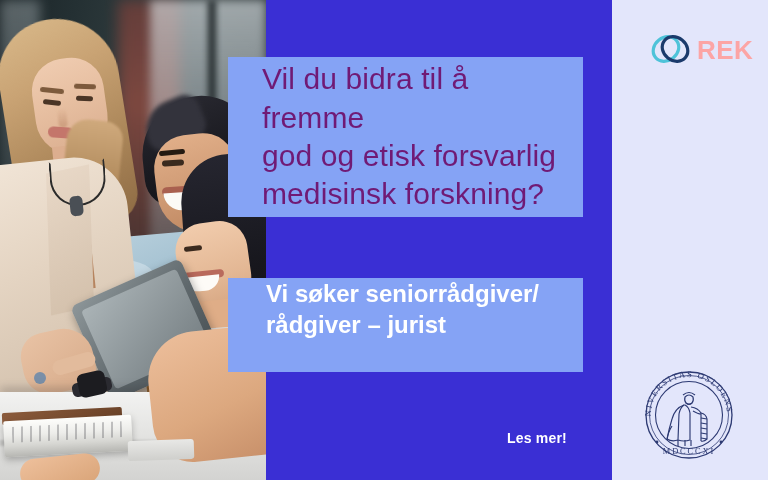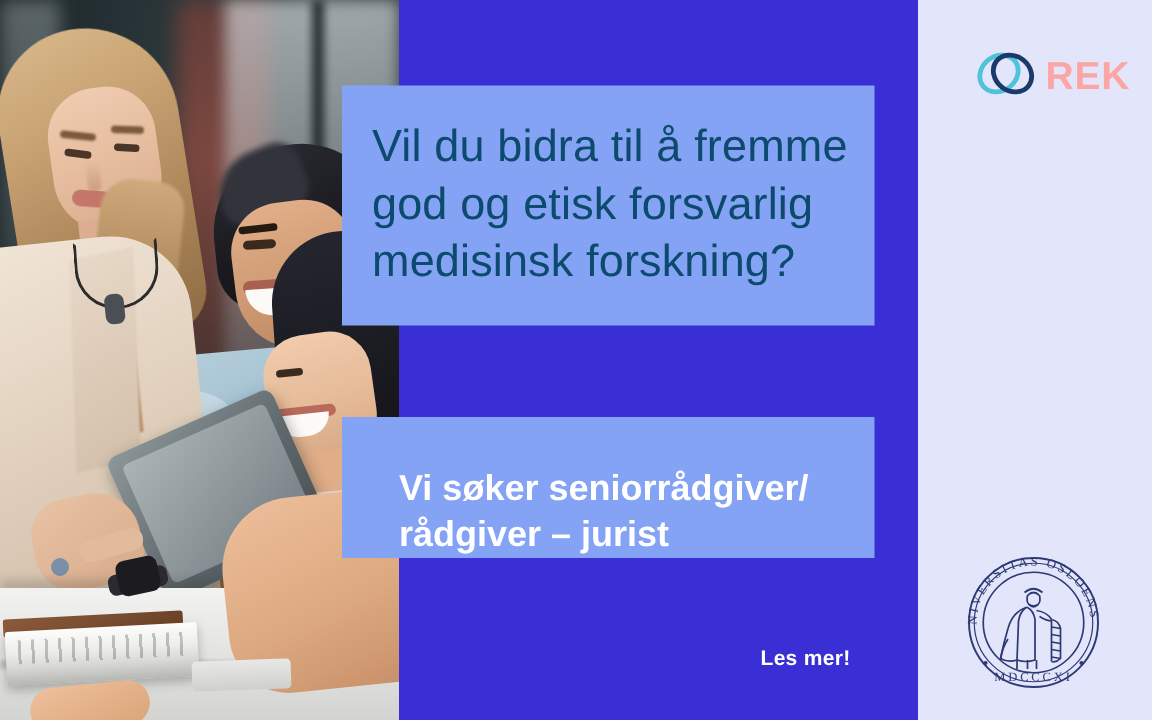--- a/index.html
+++ b/index.html
@@ -347,39 +347,39 @@
     position: absolute;
     left: 228px;
     top: 57px;
     width: 355px;
     height: 160px;
     background: #85a3f5;
     display: flex;
     align-items: center;
   }
   .headline-text {
-    color: #0c4a6e;
+    color: #701a75;
     font-size: 30px;
     line-height: 1.28;
     font-weight: 400;
-    padding-left: 20px;
+    padding-left: 34px;
     padding-right: 14px;
     letter-spacing: .1px;
     white-space: pre-line;
   }
 
   .jobtitle-box {
     position: absolute;
     left: 228px;
     top: 278px;
     width: 355px;
     height: 94px;
     background: #85a3f5;
     display: flex;
-    align-items: flex-end;
+    align-items: flex-start;
   }
   .jobtitle-text {
     color: #ffffff;
     font-size: 24px;
     line-height: 1.3;
     font-weight: bold;
     padding-left: 38px;
     padding-right: 10px;
     white-space: pre-line;
   }

